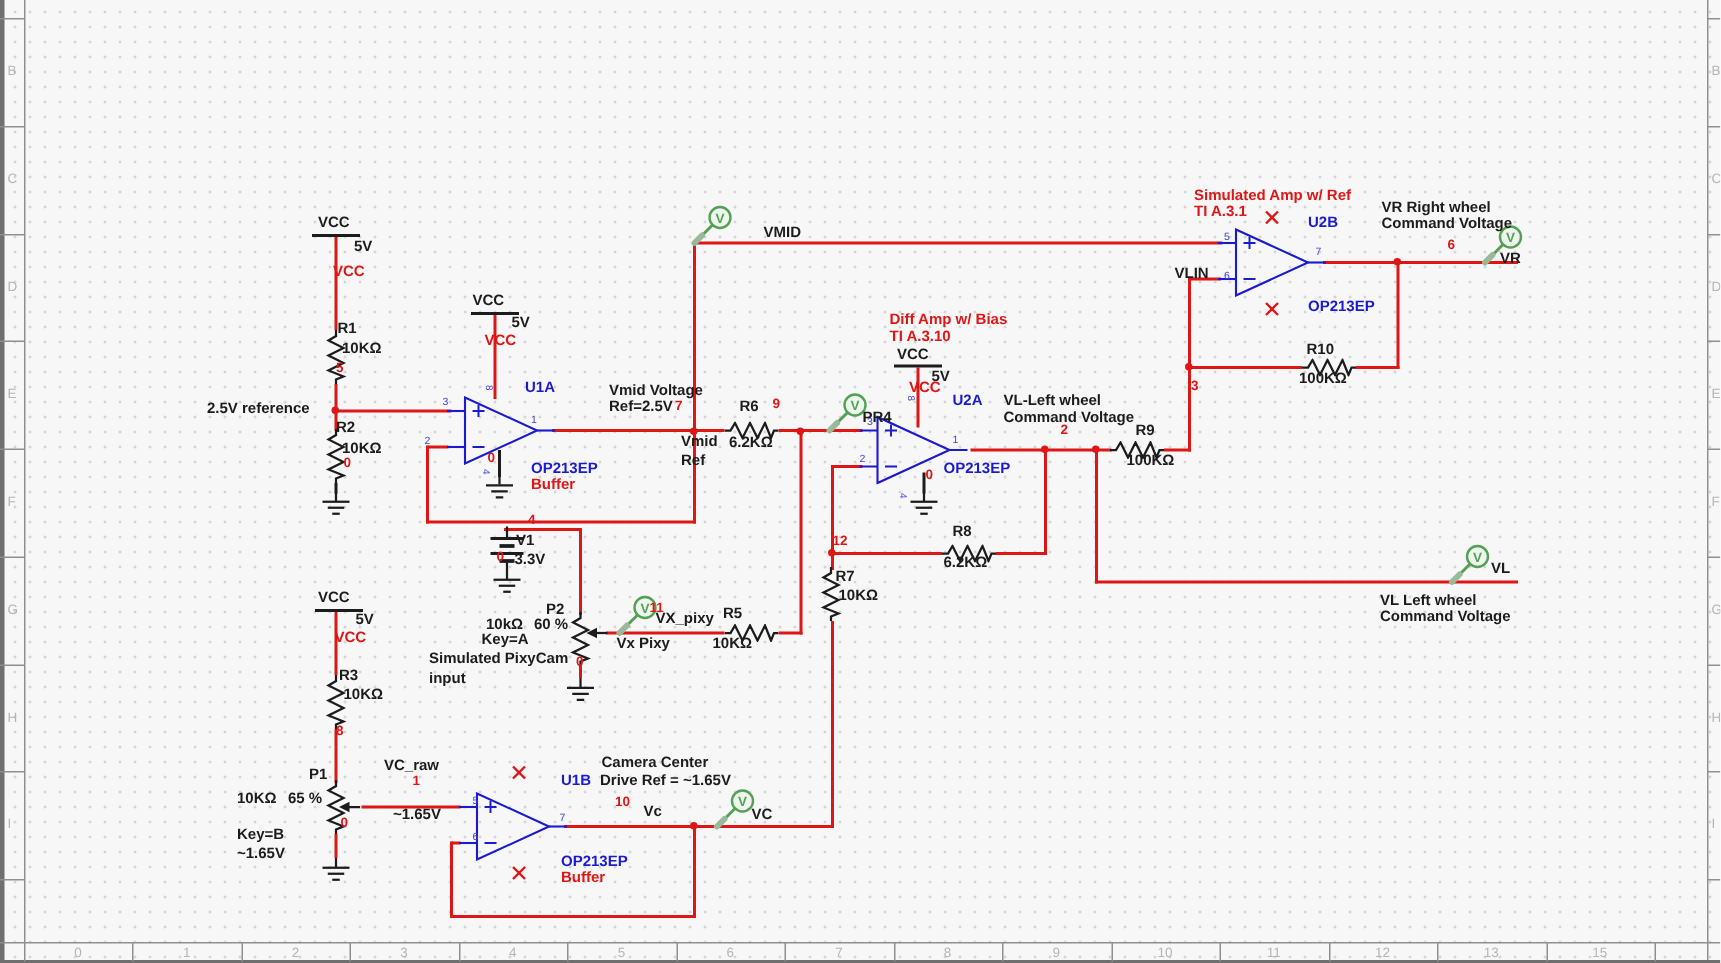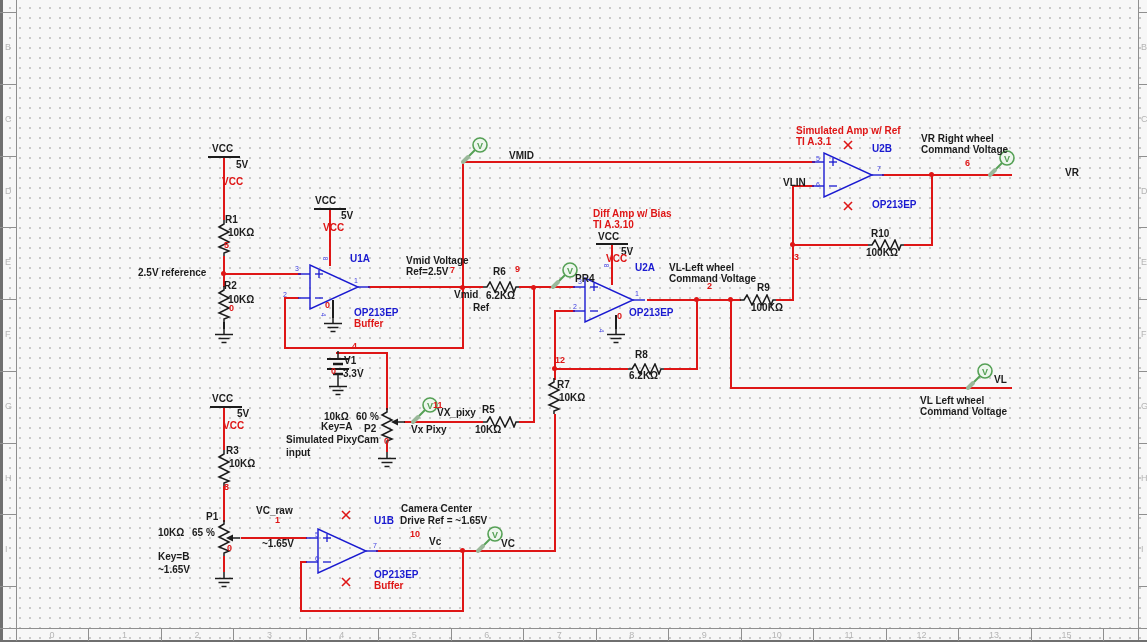--- a/index.html
+++ b/index.html
@@ -313,21 +313,21 @@
   <span class="p" style="left:283px;top:291px">2</span>
   <span class="p" style="left:354px;top:277px">1</span>
   <span class="rp" style="left:324px;top:255px">8</span>
   <span class="rp" style="left:322px;top:311px">4</span>
   <span class="n" style="left:325px;top:300px">0</span>
   <span class="n" style="left:352px;top:341px">4</span>
   <span class="l" style="left:406px;top:255px">Vmid Voltage</span>
   <span class="l" style="left:406px;top:266px">Ref=2.5V</span>
   <span class="n" style="left:450px;top:265px">7</span>
   <span class="l" style="left:454px;top:289px">Vmid</span>
-  <span class="l" style="left:473px;top:302px">Ref</span>
+  <span class="l" style="left:454px;top:302px">Ref</span>
   <span class="l" style="left:509px;top:150px">VMID</span>
 
   <span class="l" style="left:493px;top:266px">R6</span>
   <span class="n" style="left:515px;top:264px">9</span>
   <span class="l" style="left:486px;top:290px">6.2KΩ</span>
   <span class="l" style="left:575px;top:273px">PR4</span>
 
   <span class="l lr" style="left:593px;top:208px">Diff Amp w/ Bias</span>
   <span class="l lr" style="left:593px;top:219px">TI A.3.10</span>
   <span class="l lb" style="left:635px;top:262px">U2A</span>
@@ -355,32 +355,32 @@
   <span class="l lr" style="left:796px;top:136px">TI A.3.1</span>
   <span class="l lb" style="left:872px;top:143px">U2B</span>
   <span class="l lb" style="left:872px;top:199px">OP213EP</span>
   <span class="p" style="left:816px;top:155px">5</span>
   <span class="p" style="left:816px;top:181px">6</span>
   <span class="p" style="left:877px;top:165px">7</span>
   <span class="l" style="left:783px;top:177px">VLIN</span>
   <span class="l" style="left:921px;top:133px">VR Right wheel</span>
   <span class="l" style="left:921px;top:144px">Command Voltage</span>
   <span class="n" style="left:965px;top:158px">6</span>
-  <span class="l" style="left:1065px;top:167px">VR</span>
+  <span class="l" style="left:1000px;top:167px">VR</span>
   <span class="l" style="left:871px;top:228px">R10</span>
   <span class="l" style="left:866px;top:247px">100KΩ</span>
 
   <span class="l" style="left:994px;top:374px">VL</span>
   <span class="l" style="left:920px;top:395px">VL Left wheel</span>
   <span class="l" style="left:920px;top:406px">Command Voltage</span>
 
   <span class="l" style="left:344px;top:355px">V1</span>
   <span class="n" style="left:331px;top:366px">0</span>
   <span class="l" style="left:343px;top:368px">3.3V</span>
-  <span class="l" style="left:364px;top:423px">P2</span>
+  <span class="l" style="left:364px;top:401px">P2</span>
   <span class="l" style="left:324px;top:411px">10kΩ</span>
   <span class="l" style="left:356px;top:411px">60 %</span>
   <span class="l" style="left:321px;top:421px">Key=A</span>
   <span class="n" style="left:384px;top:436px">0</span>
   <span class="l" style="left:286px;top:434px">Simulated PixyCam</span>
   <span class="l" style="left:286px;top:447px">input</span>
   <span class="n" style="left:433px;top:400px">11</span>
   <span class="l" style="left:437px;top:407px">VX_pixy</span>
   <span class="l" style="left:411px;top:424px">Vx Pixy</span>
   <span class="l" style="left:482px;top:404px">R5</span>

